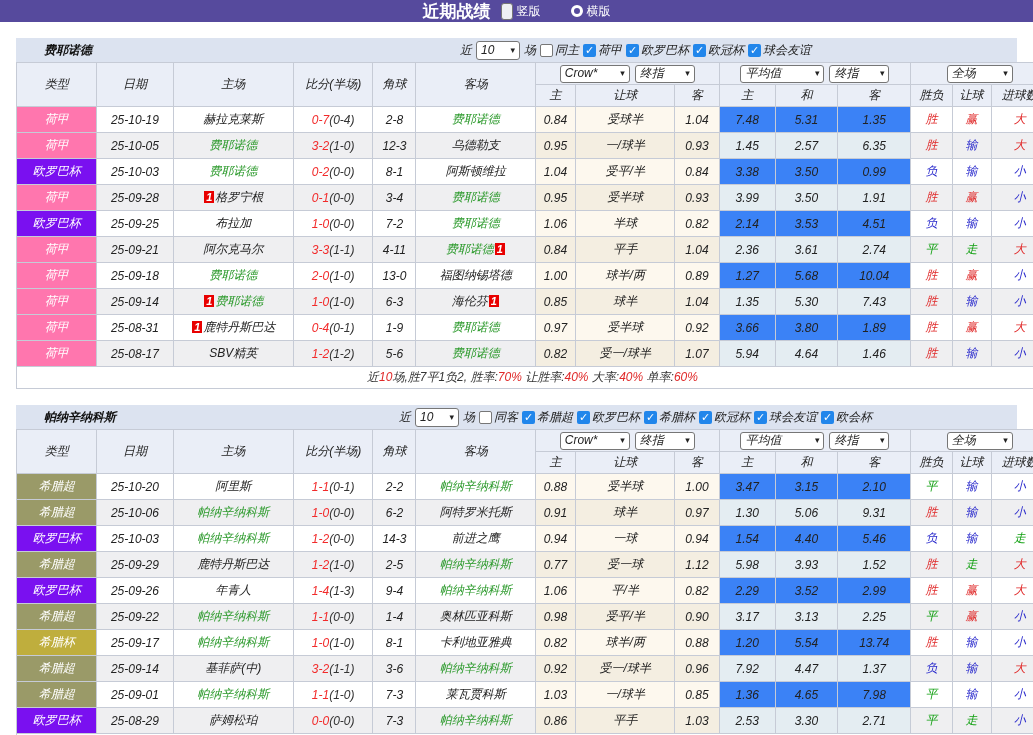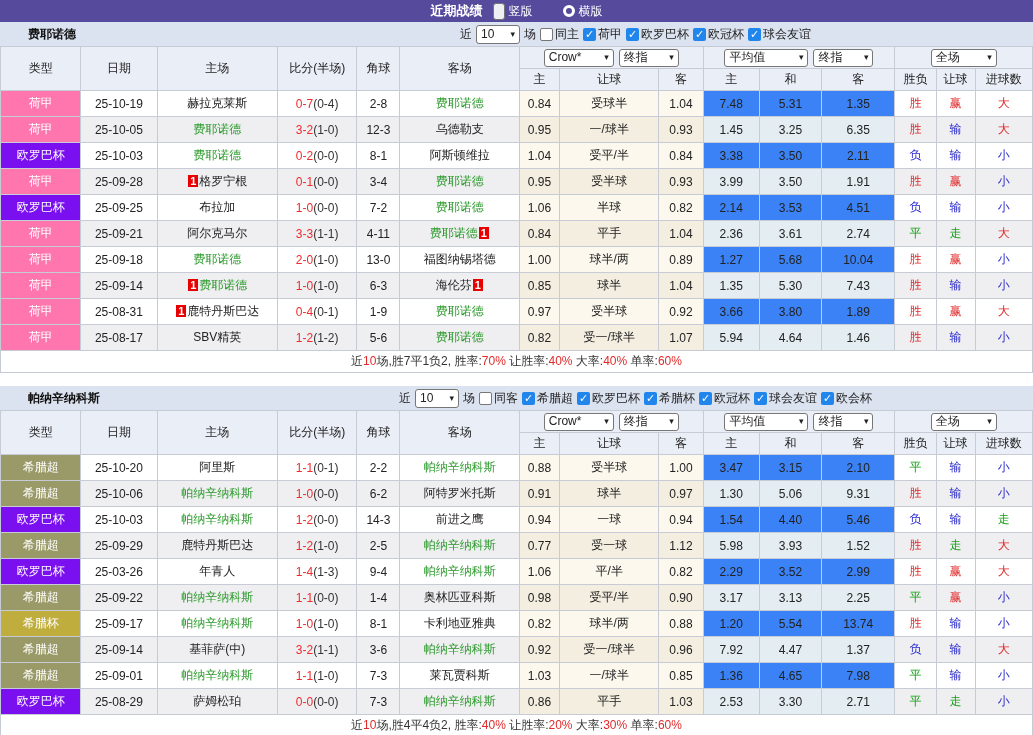--- a/index.html
+++ b/index.html
@@ -4,27 +4,27 @@
 <style>
   html,body{margin:0;padding:0;}
   body{
     width:1033px;background:#fff;color:#222;
     font-family:"Liberation Sans","DejaVu Sans",sans-serif;font-size:12px;
   }
   
   .titlebar{
     height:22px;display:flex;align-items:center;justify-content:center;gap:10px;
   }
-  .titlebar .title{color:#fff;font-weight:bold;font-size:13px;}
+  .titlebar .title{color:#fff;font-weight:bold;font-size:17px;}
   .radio-opt{display:inline-flex;align-items:center;gap:4px;color:#fff;cursor:pointer;}
   .radio{width:12px;height:12px;border-radius:50%;box-sizing:border-box;display:inline-block;}
   .radio.sel{background:#eef0f3;}
   .radio.unsel{border:3px solid #fff;background:transparent;}
   
-  .team-section{margin:0;}
+  .team-section{margin:16px;font-style:italic;}
   .team-section + .team-section{margin-top:13px;}
   .section-bar{height:24px;display:flex;align-items:center;padding-left:28px;}
   .team-name{font-weight:bold;width:210px;color:#111;}
   .filters{flex:1;display:flex;align-items:center;justify-content:center;gap:4px;}
   .sel{
     display:inline-flex;align-items:center;justify-content:space-between;gap:6px;
     border:1px solid #767676;border-radius:3px;background:#fff;
     padding:0 4px;height:17px;line-height:15px;cursor:pointer;white-space:nowrap;
   }
   .sel .chev{font-size:9px;color:#222;}
@@ -200,39 +200,39 @@
             <td class="type" style="background: rgb(255, 118, 174);">荷甲</td>
             <td>25-10-05</td>
             <td><span class="t-green">费耶诺德</span></td>
             <td><span class="sc-main">3-2</span><span class="sc-half">(1-0)</span></td>
             <td>12-3</td>
             <td><span>乌德勒支</span></td>
             <td class="c-crow">0.95</td>
             <td class="c-crow">一/球半</td>
             <td class="c-crow">0.93</td>
             <td class="c-avg">1.45</td>
-            <td class="c-avg">3.25</td>
+            <td class="c-avg">2.57</td>
             <td class="c-avg">6.35</td>
             <td class="res-red">胜</td>
             <td class="res-blue">输</td>
             <td class="res-red">大</td>
           </tr>
           <tr class="row odd">
             <td class="type" style="background: rgb(122, 16, 240);">欧罗巴杯</td>
             <td>25-10-03</td>
             <td><span class="t-green">费耶诺德</span></td>
             <td><span class="sc-main">0-2</span><span class="sc-half">(0-0)</span></td>
             <td>8-1</td>
             <td><span>阿斯顿维拉</span></td>
             <td class="c-crow">1.04</td>
             <td class="c-crow">受平/半</td>
             <td class="c-crow">0.84</td>
             <td class="c-avg">3.38</td>
             <td class="c-avg">3.50</td>
-            <td class="c-avg">2.11</td>
+            <td class="c-avg">0.99</td>
             <td class="res-blue">负</td>
             <td class="res-blue">输</td>
             <td class="res-blue">小</td>
           </tr>
           <tr class="row even">
             <td class="type" style="background: rgb(255, 118, 174);">荷甲</td>
             <td>25-09-28</td>
             <td><span class="badge1">1</span><span>格罗宁根</span></td>
             <td><span class="sc-main">0-1</span><span class="sc-half">(0-0)</span></td>
             <td>3-4</td>
@@ -530,21 +530,21 @@
             <td class="c-crow">1.12</td>
             <td class="c-avg">5.98</td>
             <td class="c-avg">3.93</td>
             <td class="c-avg">1.52</td>
             <td class="res-red">胜</td>
             <td class="res-green">走</td>
             <td class="res-red">大</td>
           </tr>
           <tr class="row odd">
             <td class="type" style="background: rgb(122, 16, 240);">欧罗巴杯</td>
-            <td>25-03-26</td>
+            <td>25-09-26</td>
             <td><span>年青人</span></td>
             <td><span class="sc-main">1-4</span><span class="sc-half">(1-3)</span></td>
             <td>9-4</td>
             <td><span class="t-green">帕纳辛纳科斯</span></td>
             <td class="c-crow">1.06</td>
             <td class="c-crow">平/半</td>
             <td class="c-crow">0.82</td>
             <td class="c-avg">2.29</td>
             <td class="c-avg">3.52</td>
             <td class="c-avg">2.99</td>

